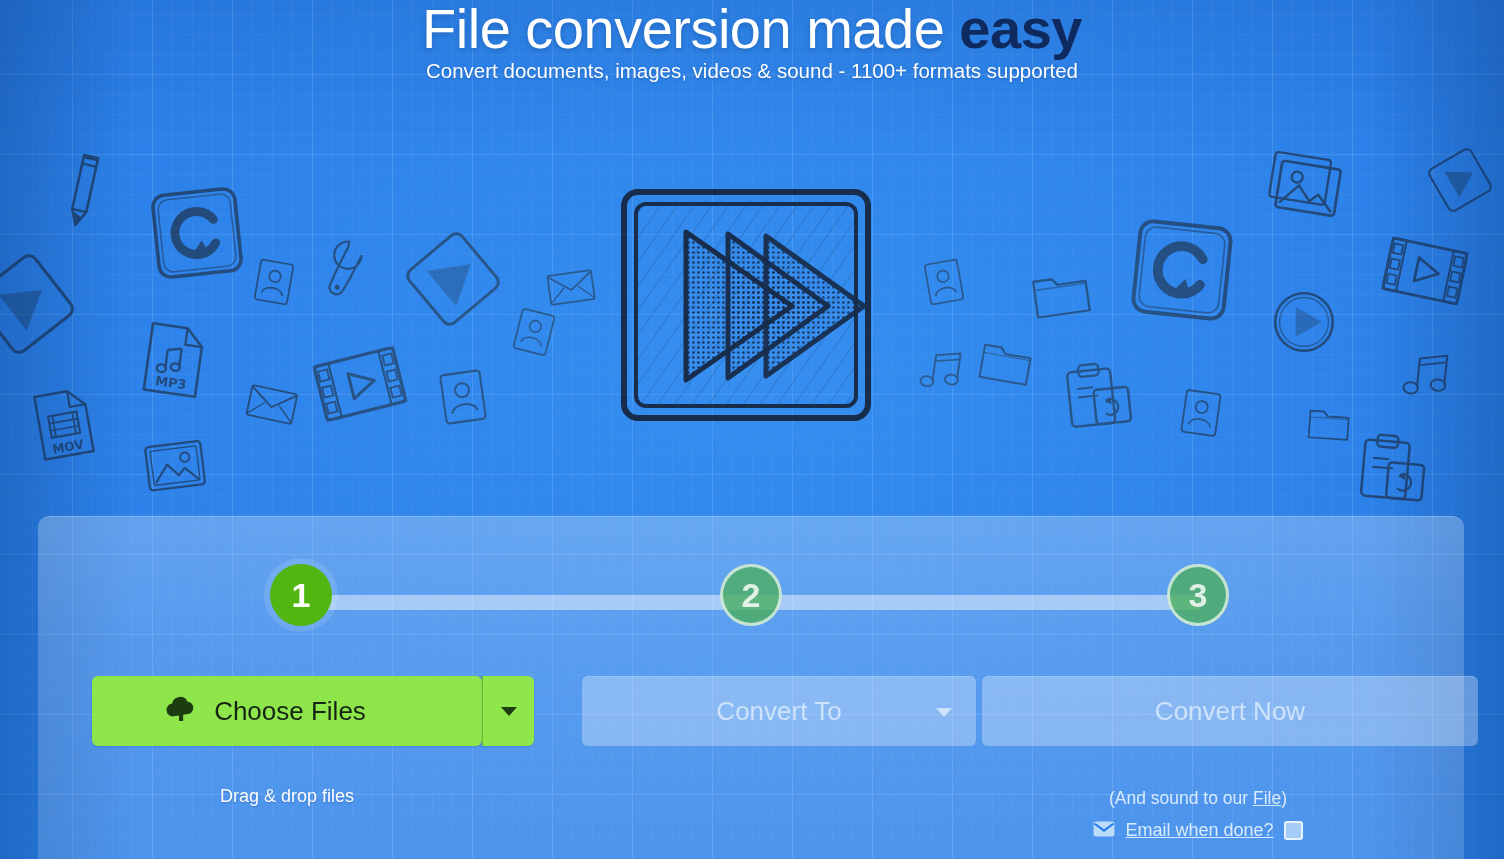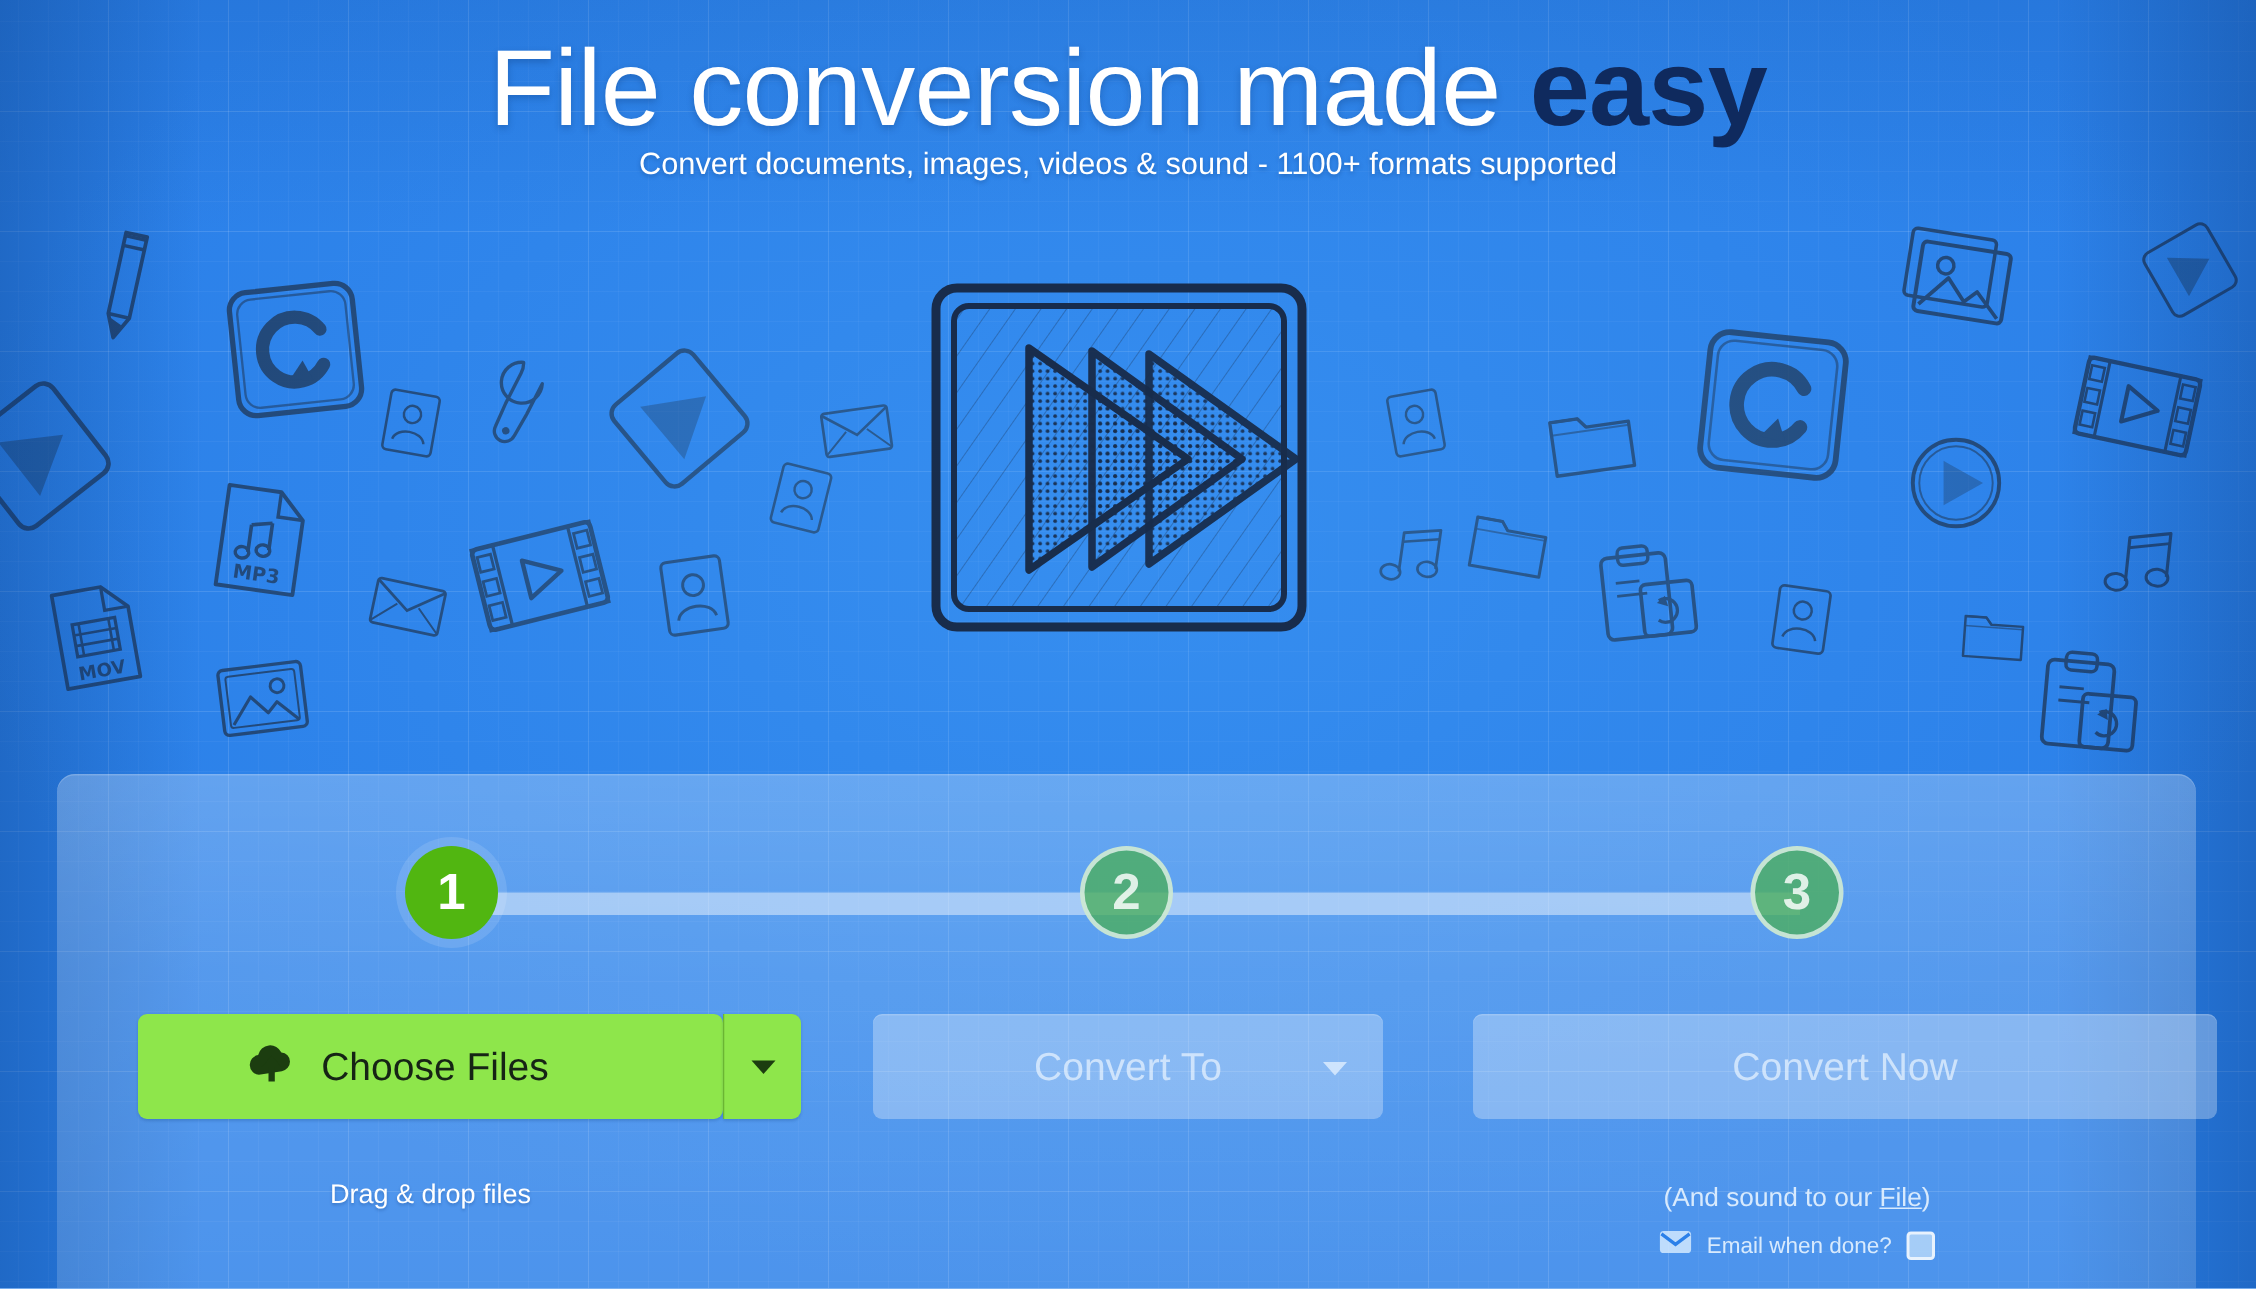--- a/index.html
+++ b/index.html
@@ -47,22 +47,21 @@
     position: absolute;
     color: #1d3557;
     opacity: .82;
   }
   .doodle svg { display: block; overflow: visible; }
 
   
   .hero { position: absolute; left: 0; right: 0; top: 0; text-align: center; }
 
   .hero-title {
-    margin-top: 22px;
-    font-size: 72px;
+    font-size: 56px;
     line-height: 1.05;
     font-weight: 300;
     color: #ffffff;
     letter-spacing: -0.5px;
     text-shadow: 0 2px 5px rgba(10,50,110,.30);
   }
   .hero-title .accent {
     font-weight: 700;
     color: #0f2a5e;
     text-shadow: none;
@@ -182,21 +181,21 @@
     border-radius: 0 6px 6px 0;
     box-shadow: 0 1px 2px rgba(10,50,110,.20);
   }
   .btn-choose-caret .caret { border-top-color: #1c3d10; }
 
   .btn-disabled {
     background: rgba(255,255,255,0.30);
     color: rgba(235,245,255,0.70);
     box-shadow: inset 0 1px 0 rgba(255,255,255,.16);
   }
-  .btn-convert-to { left: 544px; width: 340px; position: absolute; }
+  .btn-convert-to { left: 544px; width: 394px; position: absolute; }
   .btn-convert-to .label { position: relative; }
   .btn-convert-to .caret {
     position: absolute;
     right: 24px;
     top: 50%;
     margin-top: -3px;
   }
   .btn-convert-now { left: 944px; width: 496px; }
 
   .caret {
@@ -254,22 +253,23 @@
     left: 944px;
     width: 432px;
     top: 34px;
     display: flex;
     align-items: center;
     justify-content: center;
     gap: 10px;
   }
   .mail-icon { display: block; color: rgba(215,235,255,0.82); }
   .email-label {
-    font-size: 15px;
+    font-size: 18px;
     color: rgba(236,246,255,0.88);
+    text-decoration: underline;
   }
   .email-checkbox {
     width: 19px;
     height: 19px;
     border-radius: 3px;
     background: rgba(190,220,250,0.78);
     border: 2px solid rgba(255,255,255,0.75);
     cursor: pointer;
   }
 </style>

